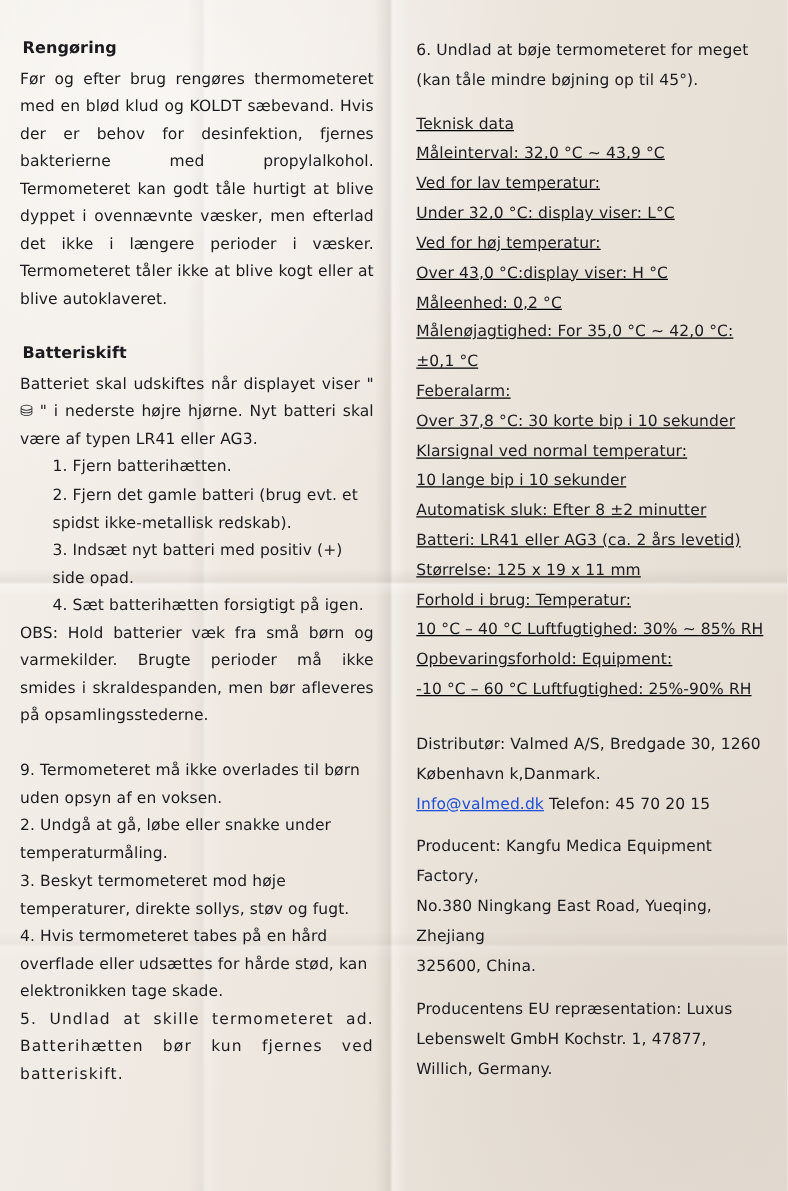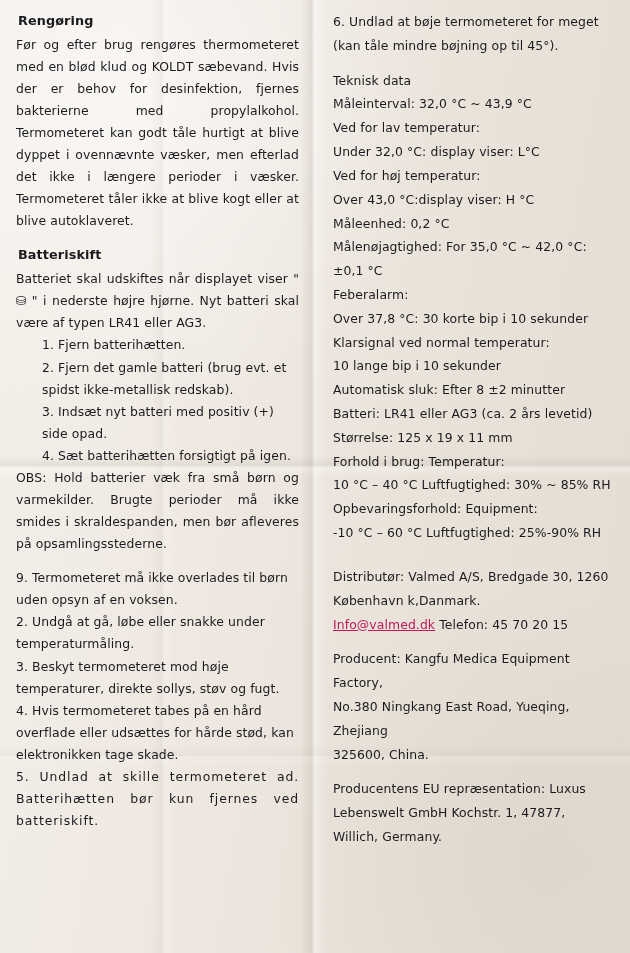--- a/index.html
+++ b/index.html
@@ -40,21 +40,21 @@
     background: linear-gradient(180deg, rgba(160,150,140,0) 0%, rgba(150,140,130,0.14) 45%, rgba(255,255,255,0.3) 58%, rgba(160,150,140,0) 100%);
     pointer-events: none;
   }
   .crease-h1 { top: 455px; }
   .crease-h2 { top: 745px; opacity: 0.5; }
 
   .page {
     position: absolute;
     inset: 0;
     display: flex;
-    padding: 10px 12px 8px 16px;
+    padding: 28px 12px 8px 16px;
     box-sizing: border-box;
   }
   .col {
     width: 50%;
     box-sizing: border-box;
   }
   .col-left { padding-right: 18px; }
   .col-right { padding-left: 16px; }
 
   .para, .item, .heading, .subhead {
@@ -66,26 +66,26 @@
   }
   .heading {
     font-weight: bold;
     font-size: 12.8px;
     margin: 0 0 1px 2px;
   }
   .block { margin-bottom: 11px; }
   .para.justify { text-align: justify; }
   .indent-1 { padding-left: 26px; text-indent: 0; }
   .rline { line-height: 1.92; }
-  .sp-top-sm { margin-top: 12px; }
-  .sp-top { margin-top: 0; }
+  .sp-top-sm { margin-top: 22px; }
+  .sp-top { margin-top: 0; text-decoration: underline; }
   .sp-top-lg { margin-top: 20px; }
   .link {
     text-decoration: underline;
-    color: #be185d;
+    color: #1d4ed8;
   }
   .gap-wide { letter-spacing: 0.9px; }
   .battery-glyph {
     font-family: "DejaVu Sans", sans-serif;
   }
 </style>
 </head>
 <body>
 
 <div class="paper"></div>

